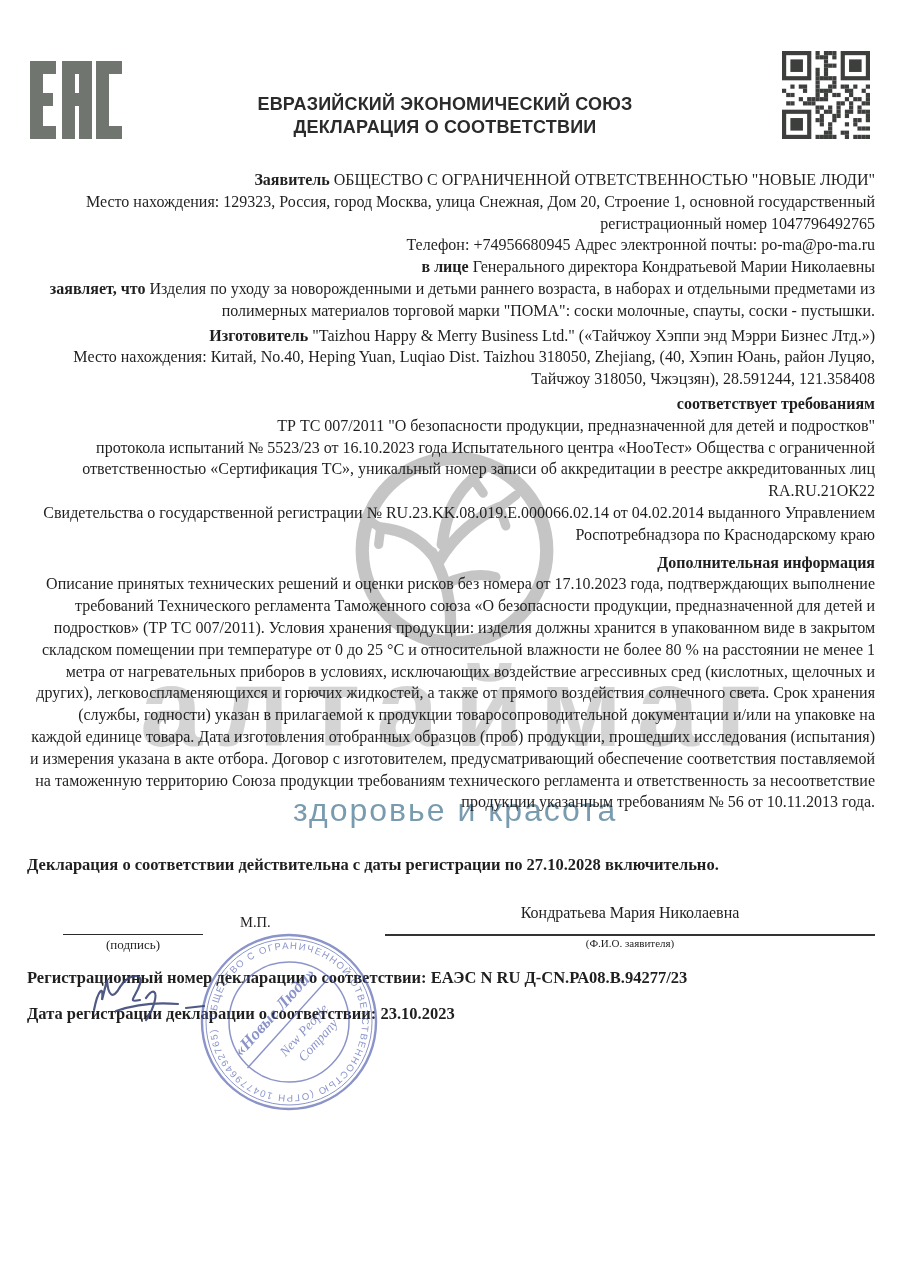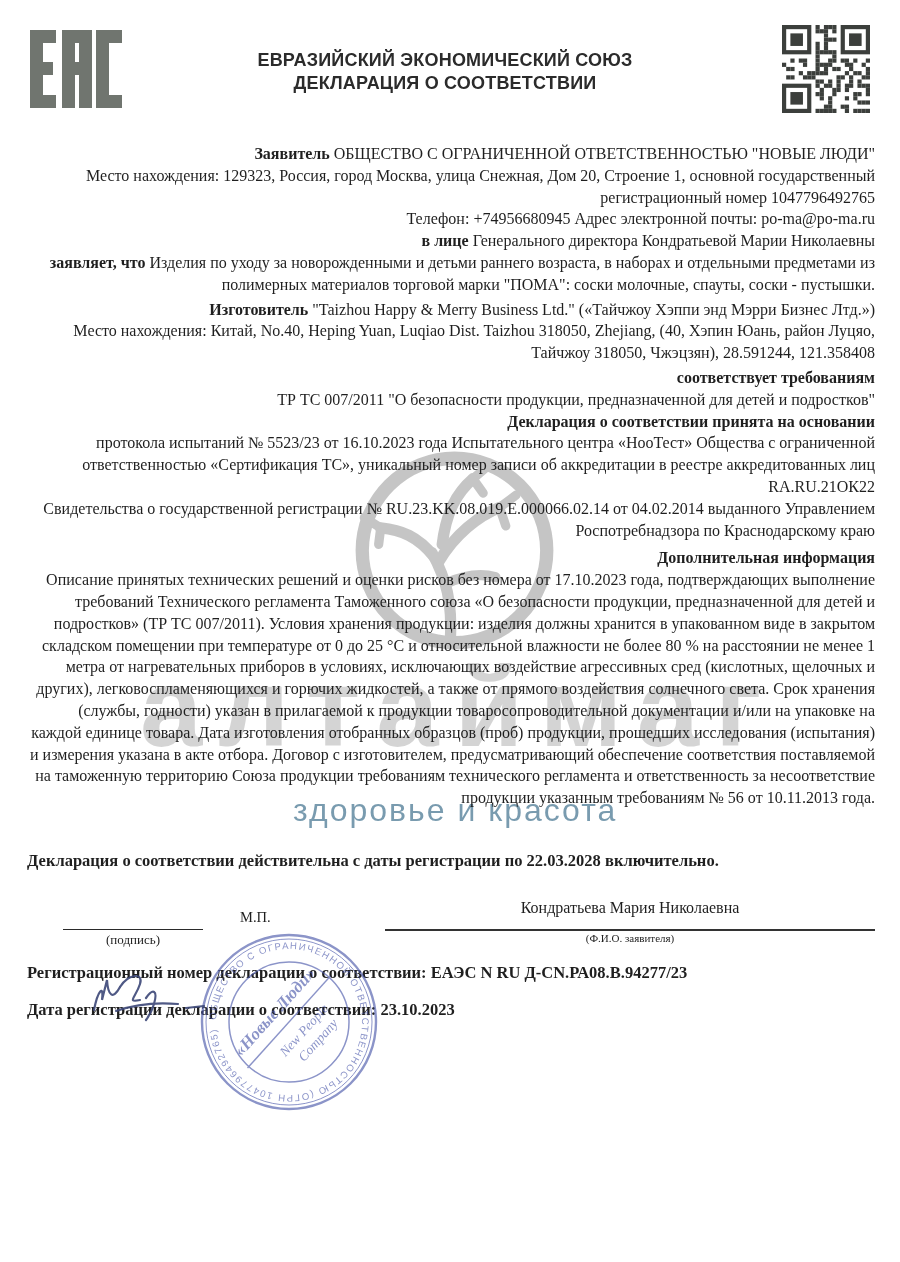--- a/index.html
+++ b/index.html
@@ -2,21 +2,21 @@
 <html lang="ru"><head>
 <meta charset="utf-8">
 <style>
   html,body{margin:0;padding:0;background:#e8e8e8;}
   .page{
     position:relative;width:900px;height:1262px;margin:0 auto;
     background:#ffffff;overflow:hidden;
     font-family:"Liberation Serif",serif;color:#1f1f1f;
   }
   
-  header{display:flex;align-items:center;padding:25px 30px 0 30px;position:relative;z-index:2;}
+  header{display:flex;align-items:flex-end;padding:51px 30px 0 30px;position:relative;z-index:2;}
   .eac-logo{width:92px;height:78px;flex:0 0 auto;}
   .doc-title{
     flex:1 1 auto;text-align:center;margin-top:6px;margin-right:10px;
     font-family:"Liberation Sans",sans-serif;font-weight:bold;
     font-size:18px;line-height:1.28;color:#2b2b2b;letter-spacing:.2px;
   }
   .qr-wrap{width:92px;flex:0 0 auto;display:flex;justify-content:flex-end;}
   
   main{position:relative;z-index:2;padding:0 25px 0 27px;margin-top:30px;
        font-size:16px;line-height:21.8px;}
@@ -228,29 +228,28 @@
   <main>
     <p><span class="b">Заявитель</span> <span>ОБЩЕСТВО С ОГРАНИЧЕННОЙ ОТВЕТСТВЕННОСТЬЮ "НОВЫЕ ЛЮДИ"</span></p>
     <p>Место нахождения: 129323, Россия, город Москва, улица Снежная, Дом 20, Строение 1, основной государственный регистрационный номер 1047796492765</p>
     <p>Телефон: +74956680945 Адрес электронной почты: po-ma@po-ma.ru</p>
     <p><span class="b">в лице</span> <span>Генерального директора Кондратьевой Марии Николаевны</span></p>
     <p><span class="b">заявляет, что</span> <span>Изделия по уходу за новорожденными и детьми раннего возраста, в наборах и отдельными предметами из полимерных материалов торговой марки "ПОМА": соски молочные, спауты, соски - пустышки.</span></p>
     <p class="mt3"><span class="b">Изготовитель</span> <span>"Taizhou Happy &amp; Merry Business Ltd." («Тайчжоу Хэппи энд Мэрри Бизнес Лтд.»)</span></p>
     <p>Место нахождения: Китай, No.40, Heping Yuan, Luqiao Dist. Taizhou 318050, Zhejiang, (40, Хэпин Юань, район Луцяо, Тайчжоу 318050, Чжэцзян), 28.591244, 121.358408</p>
     <p class="b mt3">соответствует требованиям</p>
     <p>ТР ТС 007/2011 "О безопасности продукции, предназначенной для детей и подростков"</p>
-    <p class="b">Декларация о соответствии принята на основании</p>
     <p>протокола испытаний № 5523/23 от 16.10.2023 года Испытательного центра «НооТест» Общества с ограниченной ответственностью «Сертификация ТС», уникальный номер записи об аккредитации в реестре аккредитованных лиц RA.RU.21ОК22</p>
     <p>Свидетельства о государственной регистрации № RU.23.KK.08.019.E.000066.02.14 от 04.02.2014 выданного Управлением Роспотребнадзора по Краснодарскому краю</p>
     <p class="b mt6">Дополнительная информация</p>
     <p>Описание принятых технических решений и оценки рисков без номера от 17.10.2023 года, подтверждающих выполнение требований Технического регламента Таможенного союза «О безопасности продукции, предназначенной для детей и подростков» (ТР ТС 007/2011). Условия хранения продукции: изделия должны хранится в упакованном виде в закрытом складском помещении при температуре от 0 до 25 °С и относительной влажности не более 80 % на расстоянии не менее 1 метра от нагревательных приборов в условиях, исключающих воздействие агрессивных сред (кислотных, щелочных и других), легковоспламеняющихся и горючих жидкостей, а также от прямого воздействия солнечного света. Срок хранения (службы, годности) указан в прилагаемой к продукции товаросопроводительной документации и/или на упаковке на каждой единице товара. Дата изготовления отобранных образцов (проб) продукции, прошедших исследования (испытания) и измерения указана в акте отбора. Договор с изготовителем, предусматривающий обеспечение соответствия поставляемой на таможенную территорию Союза продукции требованиям технического регламента и ответственность за несоответствие продукции указанным требованиям № 56 от 10.11.2013 года.</p>
   </main>
 
   <footer>
-    <p class="validity">Декларация о соответствии действительна с даты регистрации по 22.03.2028 включительно.</p>
+    <p class="validity">Декларация о соответствии действительна с даты регистрации по 27.10.2028 включительно.</p>
     <div class="sig-row">
       <div class="sig-line"></div>
       <div class="sig-caption">(подпись)</div>
       <div class="mp">М.П.</div>
       <div class="fio-name">Кондратьева Мария Николаевна</div>
       <div class="fio-line"></div>
       <div class="fio-caption">(Ф.И.О. заявителя)</div>
     </div>
     <p class="reg-num">Регистрационный номер декларации о соответствии: ЕАЭС N RU Д-CN.РА08.В.94277/23</p>
     <p class="reg-date">Дата регистрации декларации о соответствии: 23.10.2023</p>

